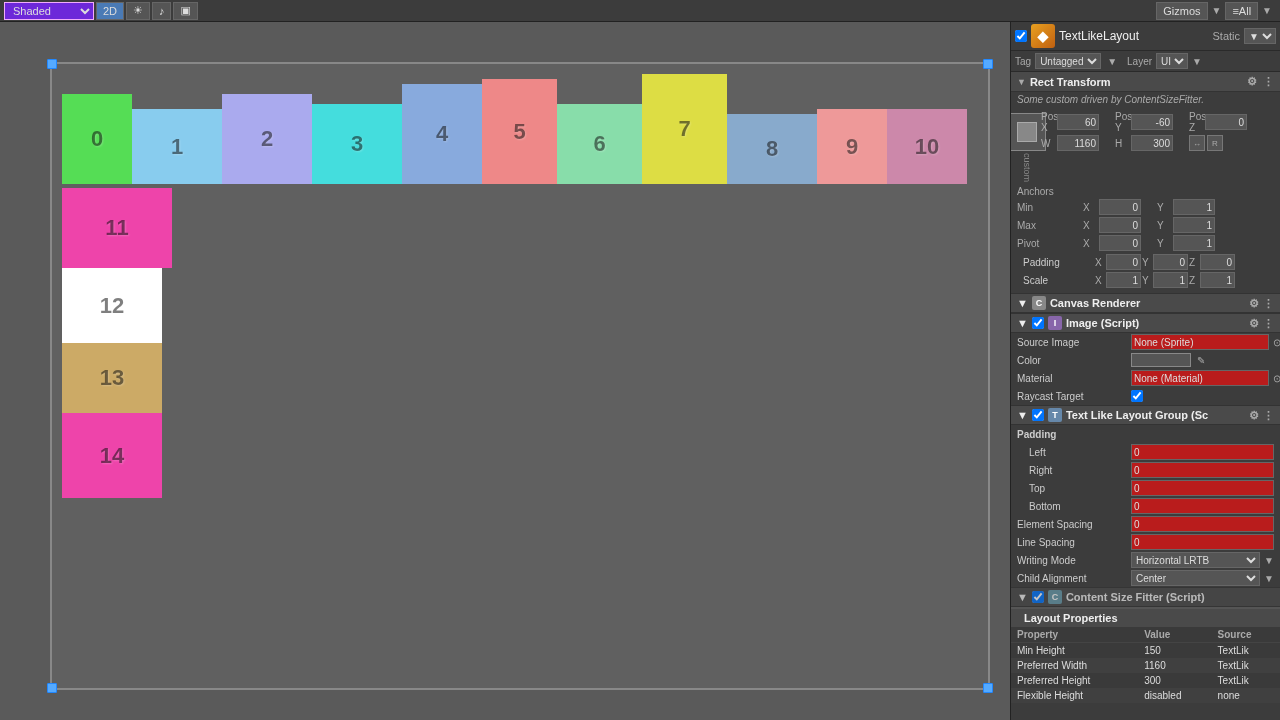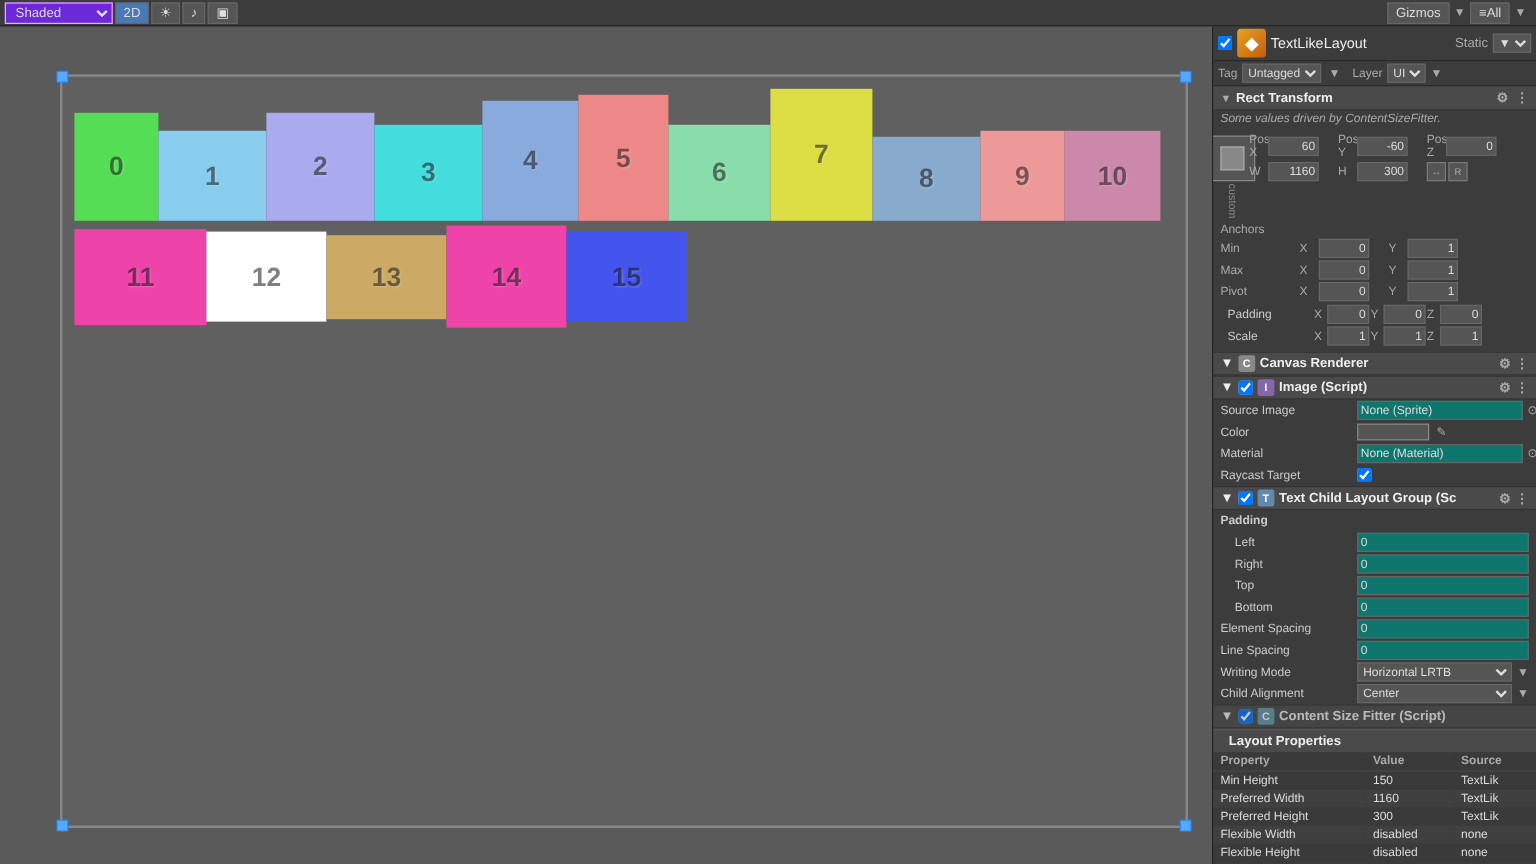--- a/index.html
+++ b/index.html
@@ -104,21 +104,22 @@
 
     .row1 {
       display: flex;
       flex-direction: row;
       align-items: flex-end;
       gap: 0px;
       margin-bottom: 4px;
     }
     .row2 {
       display: flex;
-      align-items: center;
+      flex-direction: column;
+      align-items: flex-start;
       gap: 0px;
     }
 
     .tile {
       display: flex;
       align-items: center;
       justify-content: center;
       font-size: 22px;
       font-weight: bold;
       color: rgba(0,0,0,0.5);
@@ -289,21 +290,21 @@
       padding: 1px 6px;
       gap: 4px;
       min-height: 18px;
     }
     .prop-label {
       font-size: 10px;
       color: #ccc;
       flex: 0 0 110px;
     }
     .prop-input {
-      background: #0f766e;
+      background: #b91c1c;
       border: 1px solid #666;
       color: #ddd;
       font-size: 10px;
       height: 16px;
       flex: 1;
       padding: 4px 2px;
     }
     .prop-select {
       background: #555;
       border: 1px solid #666;
@@ -523,23 +524,20 @@
             </div>
           <div class="tile" style="width:100px;height:75px;background:#ffffff;">
               <span>12</span>
             </div>
           <div class="tile" style="width:100px;height:70px;background:#ccaa66;">
               <span>13</span>
             </div>
           <div class="tile" style="width:100px;height:85px;background:#ee44aa;">
               <span>14</span>
             </div>
-          <div class="tile" style="width:100px;height:75px;background:#4455ee;">
-              <span>15</span>
-            </div>
         </div>
       </div>
     </div>
   </div>
 
   <div class="right-panel">
 
     <div class="unity-header">
       <input type="checkbox" class="toggle-checkbox" checked="" style="">
       <div class="unity-icon">◆</div>
@@ -563,21 +561,21 @@
       <span>▼</span>
     </div>
 
     <div class="section-header">
       <span class="arrow">▼</span>
       <span>Rect Transform</span>
       <span style="margin-left:auto;" class="gear-icon">⚙</span>
       <span class="gear-icon" style="margin-left:2px;">⋮</span>
     </div>
 
-    <div class="info-text">Some values driven by ContentSizeFitter.</div>
+    <div class="info-text">Some custom driven by ContentSizeFitter.</div>
 
     <div class="rect-grid">
       <div style="display:flex;align-items:flex-start;gap:4px;">
 
         <div class="custom-col">
           <div class="rect-square">
             <div class="inner-square"></div>
           </div>
           <span class="custom-label">custom</span>
         </div>
@@ -713,21 +711,21 @@
 
     <div class="prop-row">
       <span class="prop-label">Raycast Target</span>
       <input type="checkbox" class="prop-checkbox" checked="" style="">
     </div>
 
     <div class="component-header">
       <span class="arrow">▼</span>
       <input type="checkbox" class="toggle-checkbox" checked="" style="">
       <div class="comp-icon" style="background:#6688aa;">T</div>
-      <span>Text Child Layout Group (Sc</span>
+      <span>Text Like Layout Group (Sc</span>
       <span style="margin-left:auto;" class="gear-icon">⚙</span>
       <span class="gear-icon">⋮</span>
     </div>
 
     <div class="prop-row">
       <span style="font-size:10px;color:#ccc;font-weight:bold;">Padding</span>
     </div>
     <div class="prop-row">
       <span class="prop-label" style="padding-left:12px;">Left</span>
       <input class="prop-input" value="0" style="">
@@ -796,25 +794,20 @@
       <td>Preferred Width</td>
       <td>1160</td>
       <td>TextLik</td>
     </tr>
             <tr>
       <td>Preferred Height</td>
       <td>300</td>
       <td>TextLik</td>
     </tr>
             <tr>
-      <td>Flexible Width</td>
-      <td>disabled</td>
-      <td>none</td>
-    </tr>
-            <tr>
       <td>Flexible Height</td>
       <td>disabled</td>
       <td>none</td>
     </tr>
           </tbody>
       </table>
     </div>
 
   </div>
 </div>

